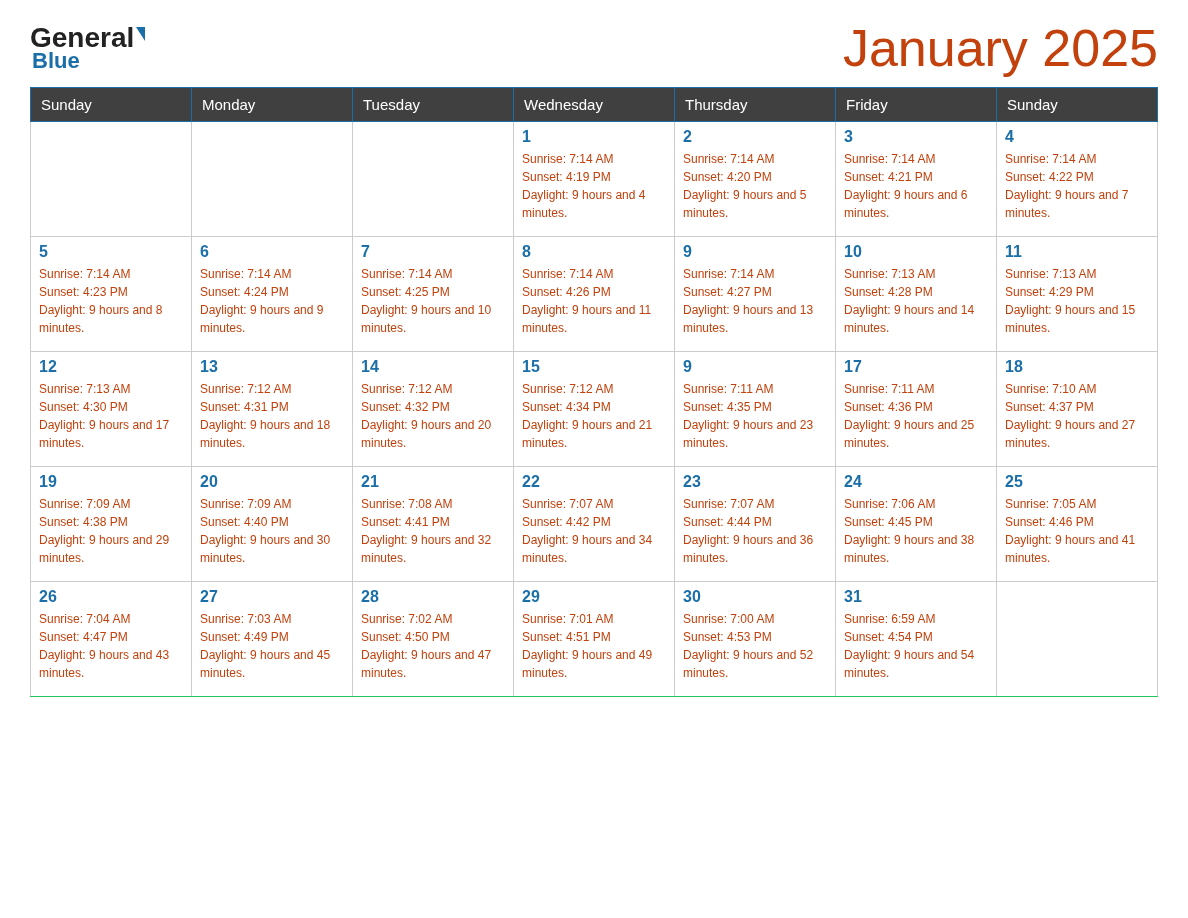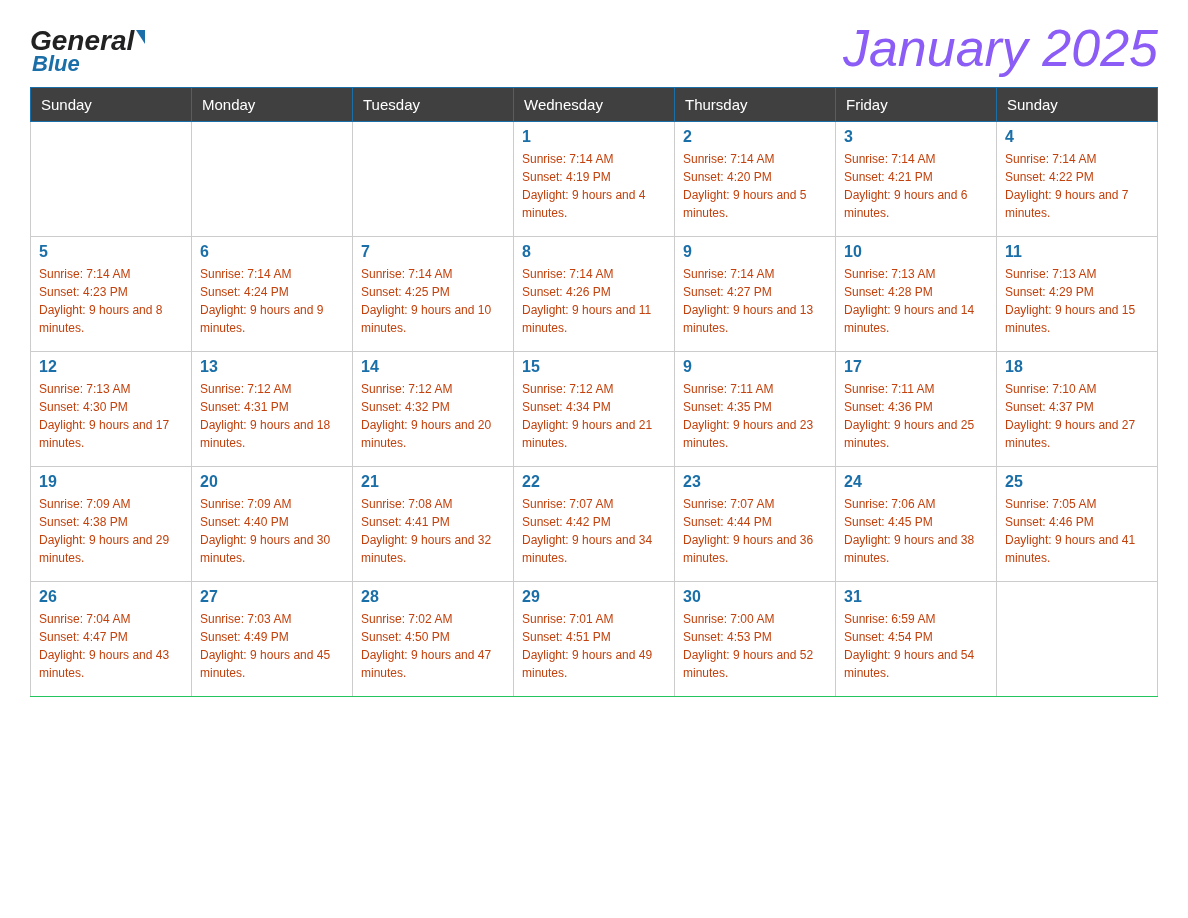--- a/index.html
+++ b/index.html
@@ -7,23 +7,22 @@
       font-family: Arial, sans-serif;
       background: #fff;
       color: #222;
       padding: 20px 30px;
       width: 1188px;
       min-height: 918px;
     }
     .header-area {
       display: flex;
       justify-content: space-between;
-      align-items: flex-end;
+      align-items: center;
       margin-bottom: 10px;
-      font-style: italic;
     }
     .logo {
       display: flex;
       flex-direction: column;
       align-items: flex-start;
     }
     .logo-text {
       font-size: 28px;
       font-weight: bold;
       color: #222;
@@ -47,21 +46,21 @@
       font-weight: bold;
       margin-top: -4px;
       margin-left: 2px;
     }
     .title-area {
       text-align: right;
     }
     .month-title {
       font-size: 52px;
       font-weight: normal;
-      color: #8b5cf6;
+      color: #c2410c;
       line-height: 1.1;
     }
     .location-title {
       font-size: 20px;
       color: #444;
       margin-top: 4px;
     }
     .calendar-table {
       width: 100%;
       border-collapse: collapse;

